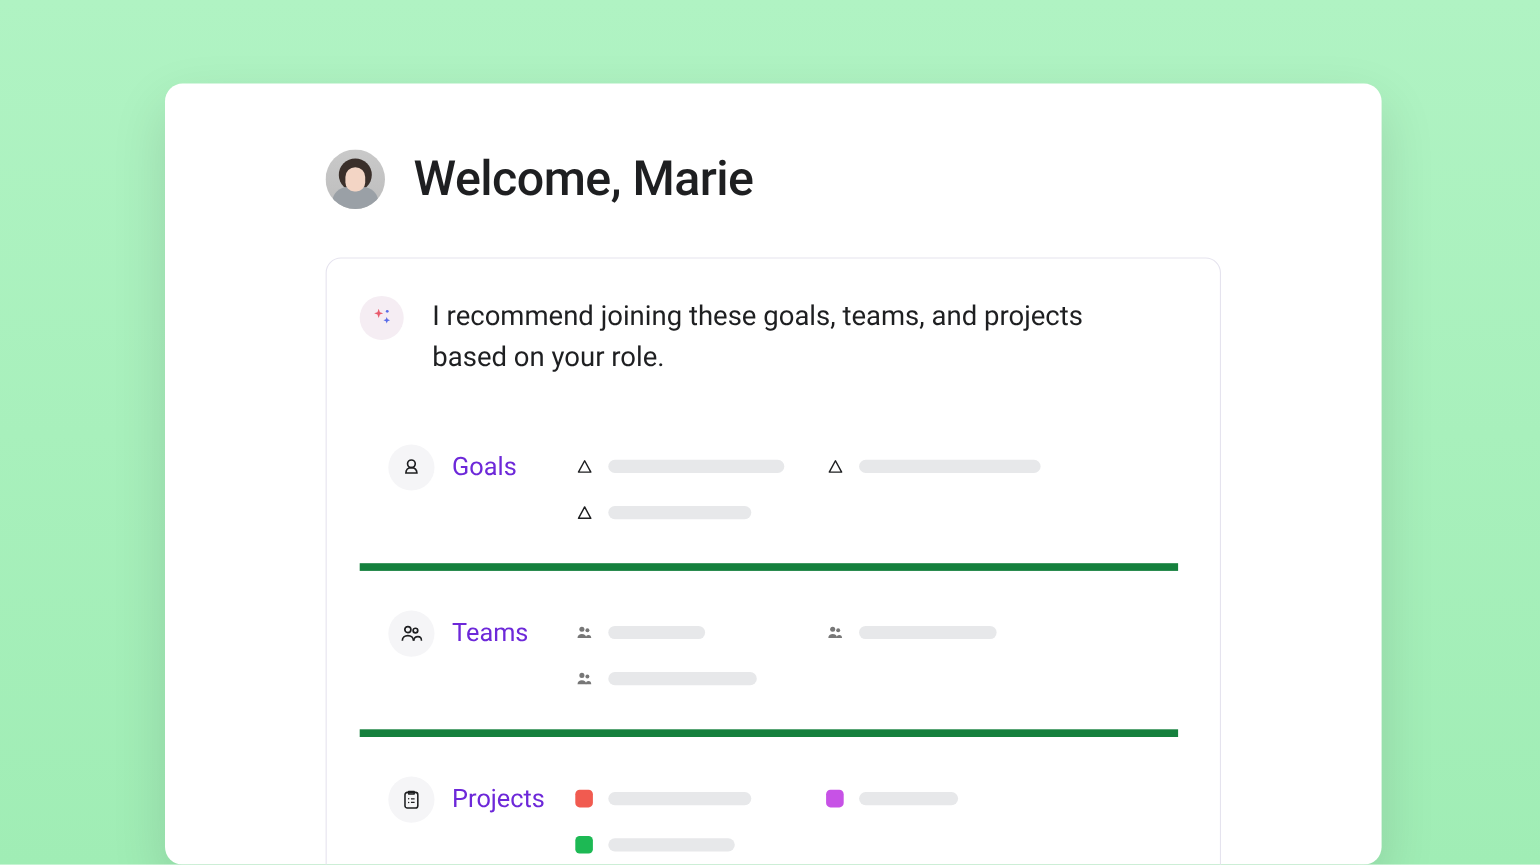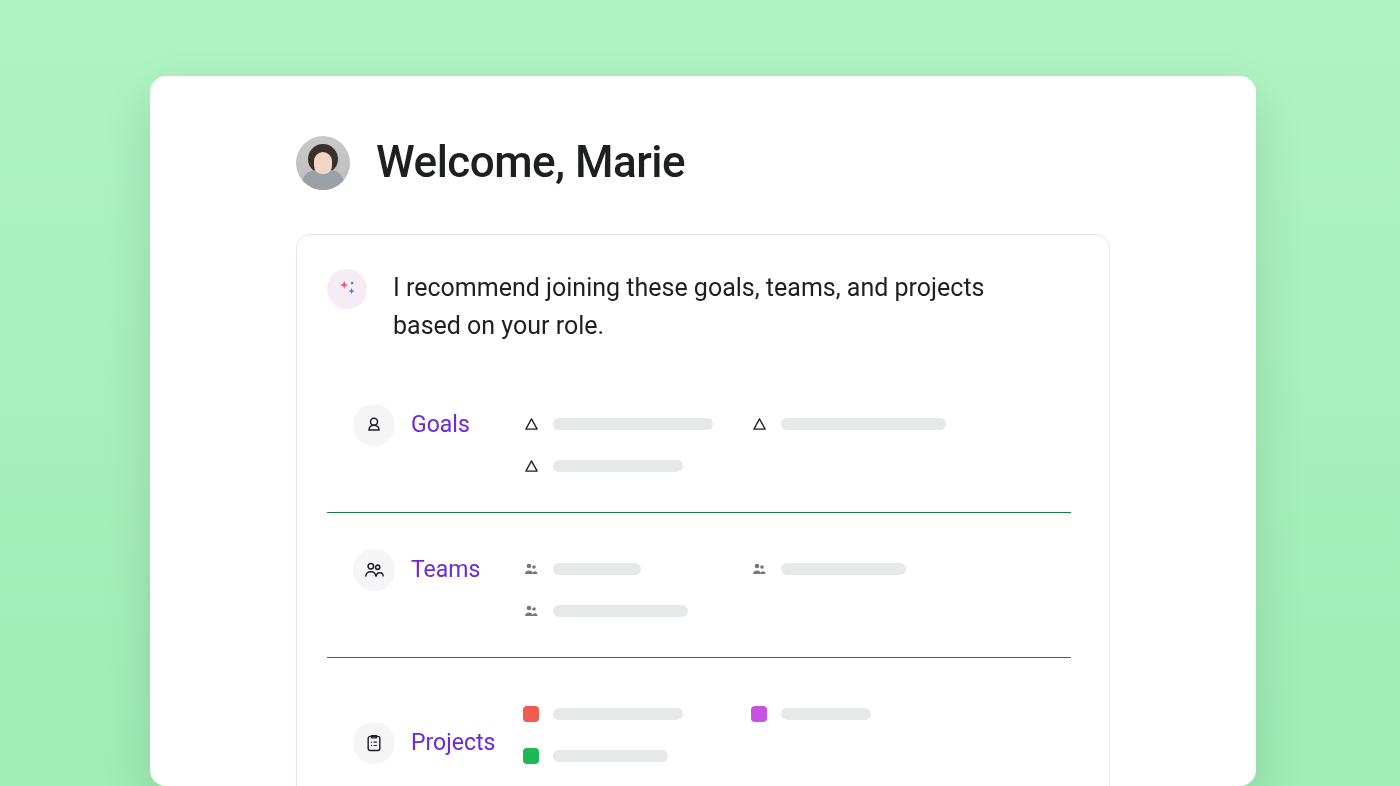--- a/index.html
+++ b/index.html
@@ -101,24 +101,24 @@
     font-weight: 400;
     max-width: 620px;
   }
 
   .section {
     display: flex;
     align-items: flex-start;
     padding: 0 0 38px 26px;
   }
   .section + .section {
-    border-top: 1px solid #15803d;
+    border-top: 7px solid #15803d;
     padding-top: 36px;
   }
-  .section.last { padding-bottom: 0; align-items: flex-end; }
+  .section.last { padding-bottom: 0; }
   .section-icon-wrap {
     width: 42px;
     height: 42px;
     border-radius: 50%;
     background: #f5f5f7;
     display:flex;
     align-items:center;
     justify-content:center;
     flex-shrink:0;
   }

